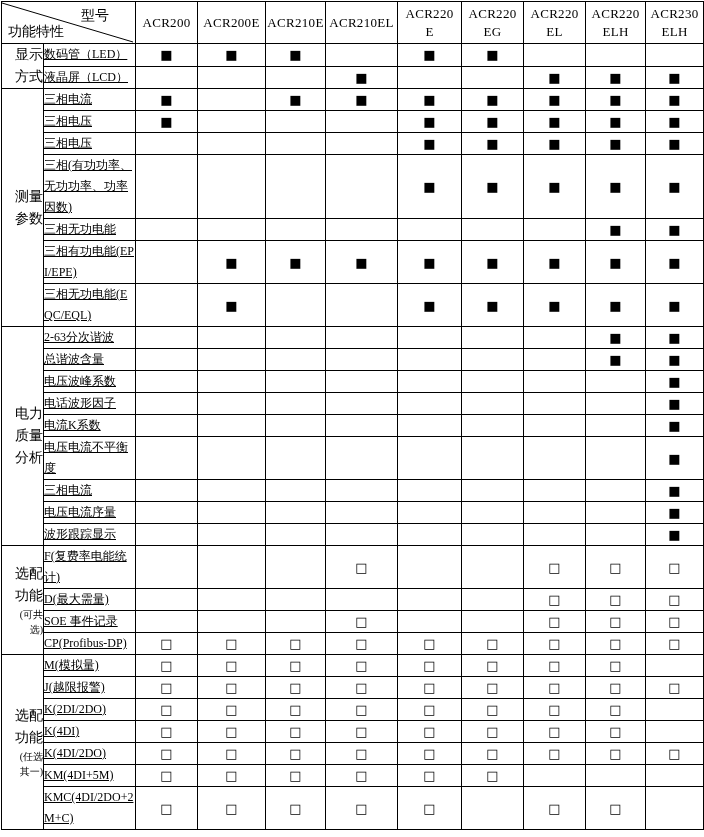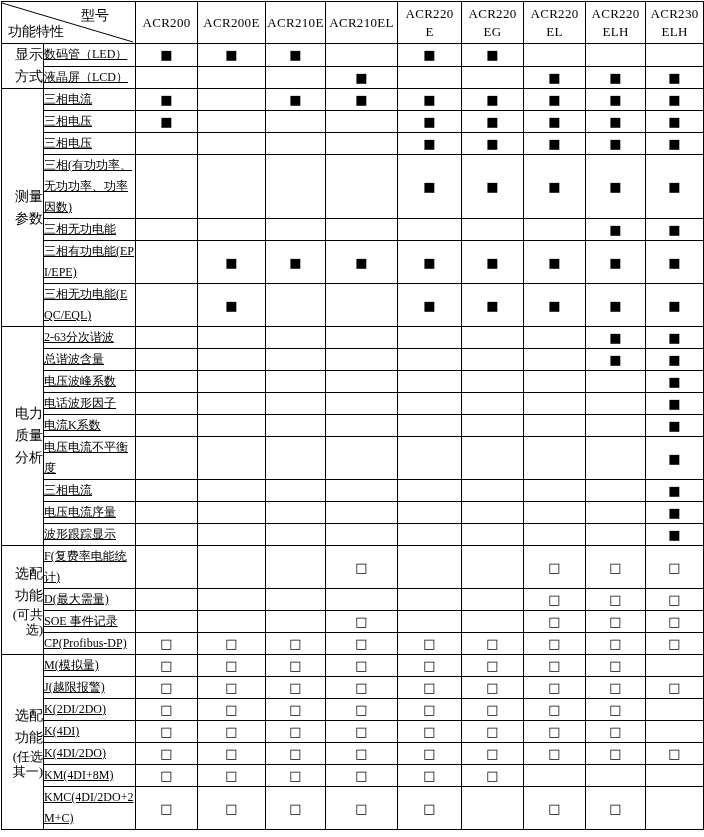--- a/index.html
+++ b/index.html
@@ -61,21 +61,21 @@
   
   td.group-cell {
     text-align: right;
     vertical-align: middle;
     font-size: 14px;
     line-height: 22px;
     white-space: pre-line;
   }
   td.group-cell .sub {
     display: block;
-    font-size: 13px;
+    font-size: 10px;
     line-height: 15px;
     white-space: pre-line;
   }
   td.feature-cell {
     font-size: 12px;
     line-height: 21px;
     padding: 0 2px 0 5px;
     vertical-align: middle;
     word-break: break-all;
     height: 21px;
@@ -465,21 +465,21 @@
           <td class="mark-cell">□</td>
           <td class="mark-cell">□</td>
           <td class="mark-cell">□</td>
           <td class="mark-cell">□</td>
           <td class="mark-cell">□</td>
           <td class="mark-cell">□</td>
           <td class="mark-cell">□</td>
           <td class="mark-cell">□</td>
         </tr>
         <tr>
-          <td class="feature-cell">KM(4DI+8M)</td>
+          <td class="feature-cell">KM(4DI+5M)</td>
           <td class="mark-cell">□</td>
           <td class="mark-cell">□</td>
           <td class="mark-cell">□</td>
           <td class="mark-cell">□</td>
           <td class="mark-cell">□</td>
           <td class="mark-cell">□</td>
           <td class="mark-cell"></td>
           <td class="mark-cell"></td>
           <td class="mark-cell"></td>
         </tr>

